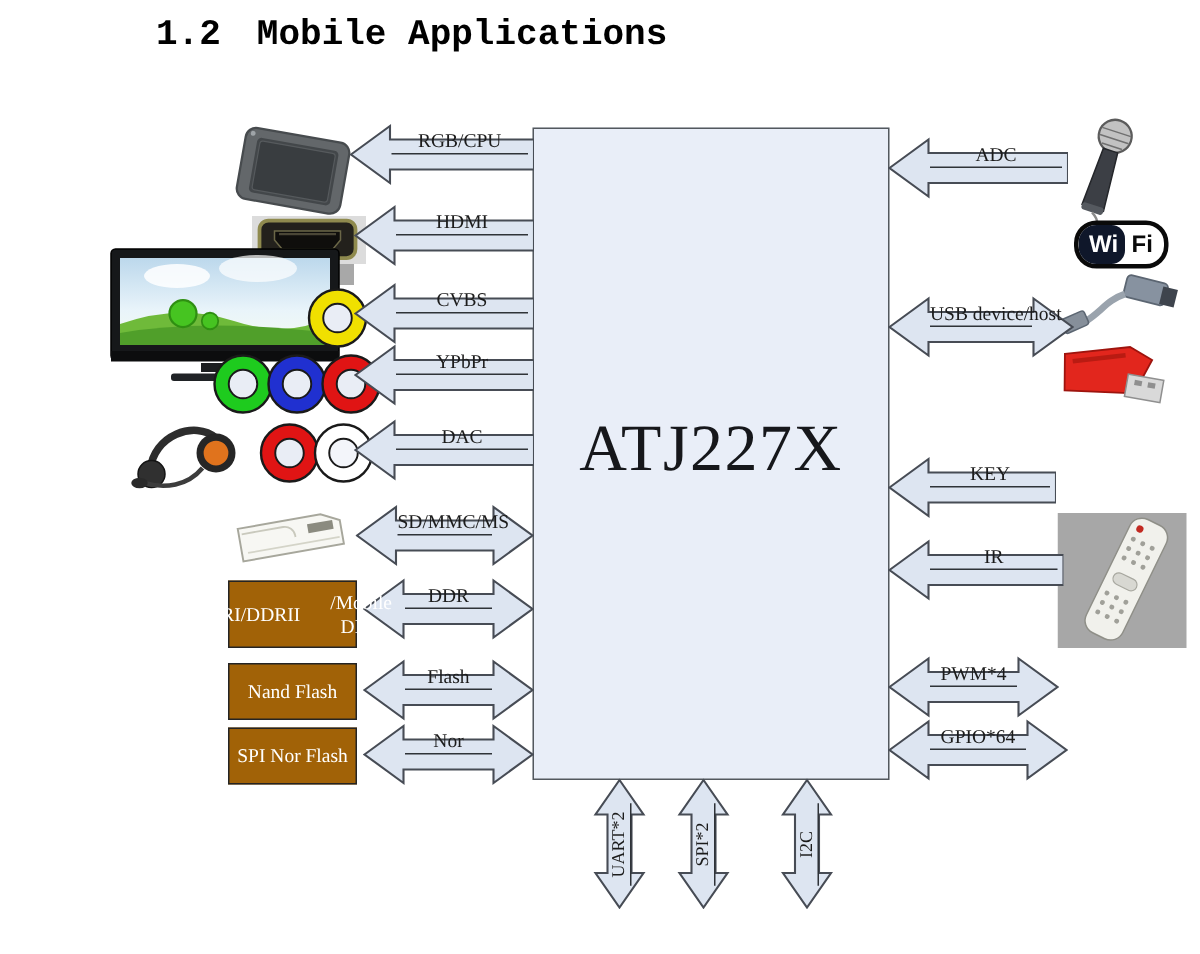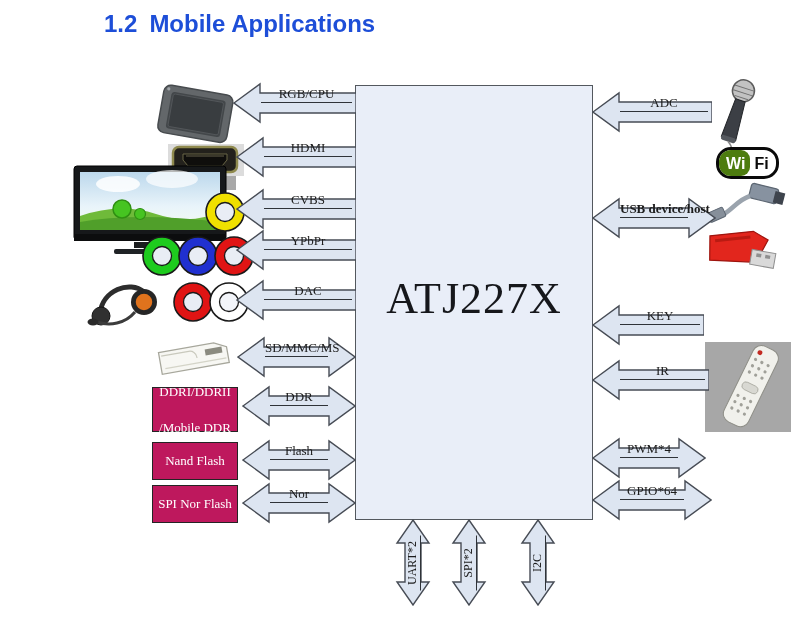--- a/index.html
+++ b/index.html
@@ -1,40 +1,40 @@
 <!DOCTYPE html>
 <html><head>
 <meta charset="utf-8">
 <style>
   html,body{margin:0;padding:0;background:#fff;}
   #stage{position:relative;width:800px;height:636px;background:#ffffff;overflow:hidden;
          font-family:"Liberation Serif", serif;}
-  .title{position:absolute;left:104px;top:10px;display:flex;gap:12px;
-         font-family:Liberation Sans, sans-serif;font-weight:bold;font-size:24px;color:#1d4ed8;}
+  .title{position:absolute;left:104px;top:10px;display:flex;gap:24px;
+         font-family:Liberation Mono, monospace;font-weight:bold;font-size:24px;color:#000000;}
   .chip{position:absolute;left:355px;top:85px;width:238px;height:435px;background:#e9eef8;
         border:1.5px solid #53585e;box-sizing:border-box;display:flex;align-items:center;justify-content:center;}
   .chip-label{font-size:44px;color:#16171b;letter-spacing:1px;margin-top:-8px;}
   .arrow{position:absolute;}
   .arrow svg{display:block;}
   .arrow polygon{fill:#dde5f1;stroke:#474c55;stroke-width:1.4;}
   .alabel{position:absolute;top:3px;height:17px;line-height:18px;text-align:center;font-size:13px;
           color:#1c1c1c;border-bottom:1px solid #2f3338;white-space:nowrap;}
   .vlabel{position:absolute;left:50%;top:50%;transform:translate(-50%,-50%) rotate(-90deg);
           font-size:12px;color:#1c1c1c;text-align:center;border-bottom:1px solid #2f3338;white-space:nowrap;}
-  .membox{position:absolute;background:#be185d;border:1px solid #242424;color:#ffffff;
-          display:flex;flex-direction:column;align-items:center;justify-content:center;
+  .membox{position:absolute;background:#a16207;border:1px solid #242424;color:#ffffff;
+          display:flex;flex-direction:row;align-items:center;justify-content:center;
           font-size:13px;line-height:16px;box-sizing:border-box;text-align:center;gap:20px;}
   .pimg{position:absolute;}
   .hdmi-badge{position:absolute;left:178px;top:176px;width:58px;height:14px;background:#a8a8a8;
               color:#e6e6e6;font-family:"Liberation Sans", sans-serif;font-weight:bold;font-size:9px;
               letter-spacing:2px;text-align:center;line-height:14px;}
   .wifi{position:absolute;left:716px;top:147px;display:flex;align-items:stretch;height:26px;
         border:3px solid #0a0a0a;border-radius:15px;background:#fff;overflow:hidden;
         font-family:"Liberation Sans", sans-serif;font-weight:bold;font-size:16px;}
-  .wifi .wi{background:#4d7c0f;color:#fff;padding:1px 5px 0 7px;border-radius:0 9px 9px 0;display:flex;align-items:center;}
+  .wifi .wi{background:#0f172a;color:#fff;padding:1px 5px 0 7px;border-radius:0 9px 9px 0;display:flex;align-items:center;}
   .wifi .fi{color:#0a0a0a;padding:1px 7px 0 4px;display:flex;align-items:center;}
 </style>
 </head>
 <body>
 
 <div id="stage">
 
   <div class="title">
     <span>1.2</span>
     <span>Mobile Applications</span>
@@ -258,21 +258,21 @@
         <polygon points="1,21 27,2 27,11 87,11 87,2 113,21 87,40 87,31 27,31 27,40"></polygon>
       </svg>
       <span class="alabel" style="left: 28px; width: 58px;">Nor</span>
     </div>
     <div class="arrow" style="left: 592px; top: 91px; width: 120px; height: 42px;">
       <svg width="120" height="42">
         <polygon points="1,21 27,2 27,11 120,11 120,31 27,31 27,40"></polygon>
       </svg>
       <span class="alabel" style="left: 28px; width: 88px;">ADC</span>
     </div>
-    <div class="arrow" style="left: 592px; top: 197px; width: 124px; height: 42px; font-weight: bold;">
+    <div class="arrow" style="left: 592px; top: 197px; width: 124px; height: 42px;">
       <svg width="124" height="42">
         <polygon points="1,21 27,2 27,11 97,11 97,2 123,21 97,40 97,31 27,31 27,40"></polygon>
       </svg>
       <span class="alabel" style="left: 28px; width: 68px;">USB device/host</span>
     </div>
     <div class="arrow" style="left: 592px; top: 304px; width: 112px; height: 42px;">
       <svg width="112" height="42">
         <polygon points="1,21 27,2 27,11 112,11 112,31 27,31 27,40"></polygon>
       </svg>
       <span class="alabel" style="left: 28px; width: 80px;">KEY</span>

